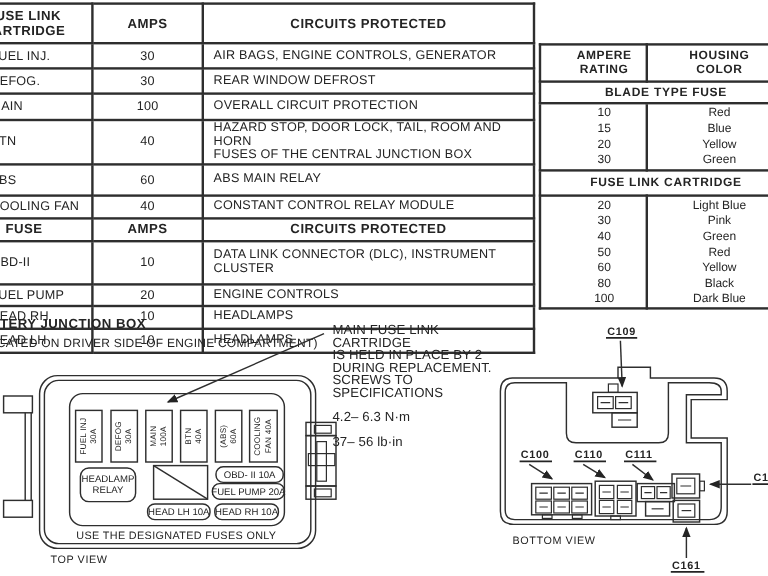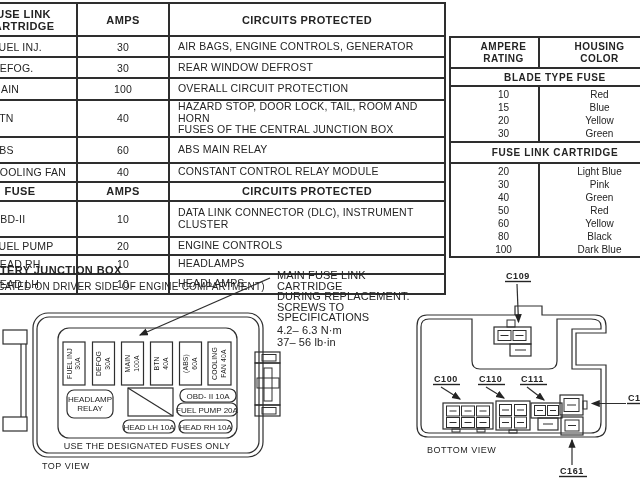--- a/index.html
+++ b/index.html
@@ -30,21 +30,21 @@
   .color-table .band { font-weight:bold; text-align:center; letter-spacing:0.6px; }
   .color-table .stack div { line-height:13px; }
 
   
   .jb-title { position:absolute; left:-23px; top:264px; font-size:11px;
               font-weight:bold; letter-spacing:0.4px; white-space:nowrap; }
   .jb-loc   { position:absolute; left:-20px; top:281px; font-size:10px;
               letter-spacing:0.2px; white-space:nowrap; }
   .jb-note  { position:absolute; left:277px; top:270px; width:140px;
               font-size:11px; line-height:10.5px; letter-spacing:0.1px; }
-  .jb-note .sp { margin-top:2px; }
+  .jb-note .sp { margin-top:10px; }
 
   .diagram-svg { position:absolute; left:0; top:262px; overflow:hidden; }
   .diagram-svg text { fill:#242424; }
   .dline { stroke:#2e2e2e; stroke-width:1.2; fill:none; }
   .dthin { stroke:#2e2e2e; stroke-width:1;   fill:none; }
   .lbl   { font-size:9px; font-weight:bold; letter-spacing:0.6px; }
   .small { font-size:8px; }
   .fuselbl { font-size:6.8px; letter-spacing:0.2px; }
 </style>
 </head>
@@ -194,20 +194,21 @@
         <div>Dark Blue</div>
       </td>
     </tr>
   </tbody>
     </table>
 
   <div class="jb-title">BATTERY JUNCTION BOX</div>
   <div class="jb-loc">(LOCATED ON DRIVER SIDE OF ENGINE COMPARTMENT)</div>
   <div class="jb-note">
     <div>MAIN FUSE LINK CARTRIDGE</div>
+    <div>IS HELD IN PLACE BY 2</div>
     <div>DURING REPLACEMENT.</div>
     <div>SCREWS TO SPECIFICATIONS</div>
     <div class="sp">4.2– 6.3 N·m</div>
     <div class="sp">37– 56 lb·in</div>
   </div>
 
   <svg class="diagram-svg" width="640" height="218" viewBox="0 0 640 218">
     <defs>
       <marker id="ah" markerWidth="9" markerHeight="8" refX="6.5" refY="3" orient="auto">
         <path d="M0,0 L7.5,3 L0,6 Z" fill="#242424"></path>

